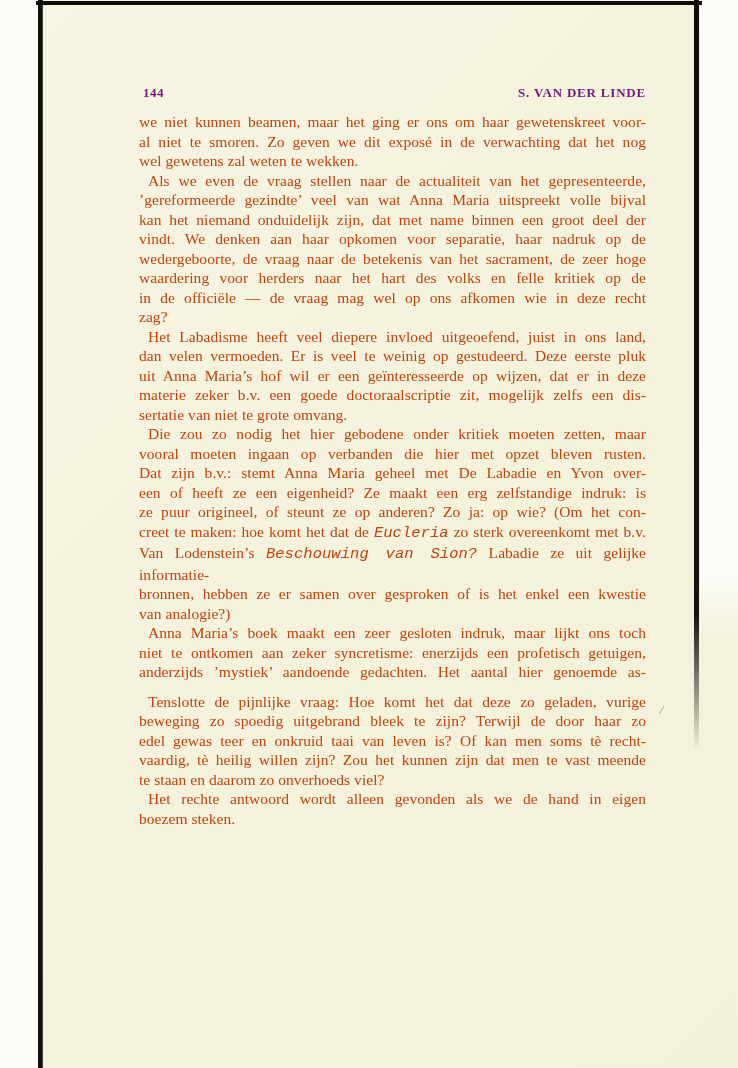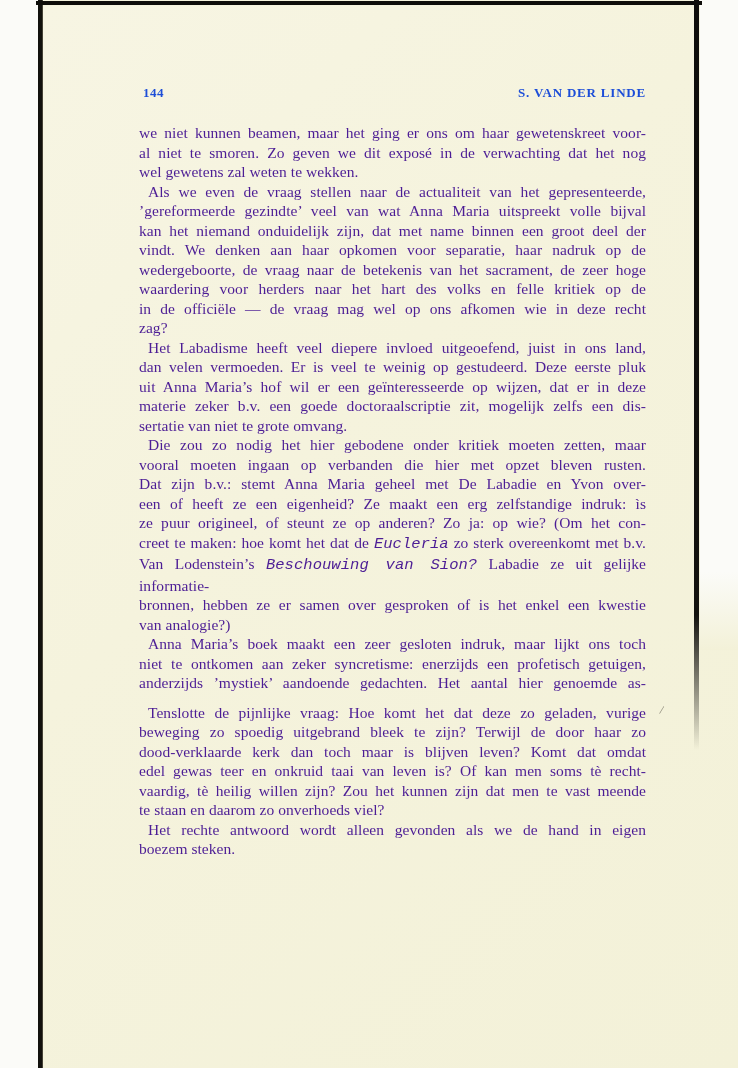--- a/index.html
+++ b/index.html
@@ -20,24 +20,24 @@
   
   .edge-left{position:absolute;left:38px;top:0;width:5px;height:1068px;
     background:linear-gradient(90deg,#0c0b09 0%,#1a1914 55%,#3a382e 80%,#8a английcc 100%);
     background:#12110d;box-shadow:inset -1px 0 0 #454236;}
   .edge-top{position:absolute;left:36px;top:1px;width:666px;height:4px;background:#0e0d0a;}
   .edge-right{position:absolute;left:694px;top:0;width:5px;height:750px;
     background:linear-gradient(#0e0d0a 0%,#14130f 82%,rgba(20,19,15,0) 100%);}
   
   .content{position:absolute;left:139px;top:86px;width:507px;}
   .header{display:flex;justify-content:space-between;align-items:flex-end;
-    font-weight:bold;font-size:13px;line-height:14px;color:#1d4ed8;}
+    font-weight:bold;font-size:13px;line-height:14px;color:#701a75;}
   .header .pageno{margin-left:4px;letter-spacing:0.5px;}
   .header .running{letter-spacing:0.8px;}
-  .body{margin-top:23px;color:#4c1d95;}
+  .body{margin-top:12px;color:#c2410c;}
   .line{
     font-size:15.5px;line-height:19.5px;
     text-align:justify;text-align-last:justify;
     letter-spacing:0.05px;
   }
   .line.last{text-align-last:left;}
   .para.indent .line:first-child{text-indent:9px;}
   .para.gap{margin-top:10px;}
   em{font-style:italic;font-family:Liberation Mono, monospace;}
   .artifact{position:absolute;left:660px;top:704px;font-size:12px;color:#8e8b7c;
@@ -95,21 +95,20 @@
           <div class="line last"><span>van analogie?)</span></div>
         </div>
         <div class="para indent">
           <div class="line"><span>Anna Maria’s boek maakt een zeer gesloten indruk, maar lijkt ons toch</span></div>
           <div class="line"><span>niet te ontkomen aan zeker syncretisme: enerzijds een profetisch getuigen,</span></div>
           <div class="line"><span>anderzijds ’mystiek’ aandoende gedachten. Het aantal hier genoemde as-</span></div>
         </div>
         <div class="para indent gap">
           <div class="line"><span>Tenslotte de pijnlijke vraag: Hoe komt het dat deze zo geladen, vurige</span></div>
           <div class="line"><span>beweging zo spoedig uitgebrand bleek te zijn? Terwijl de door haar zo</span></div>
-          <div class="line"><span>dood-verklaarde kerk dan toch maar is blijven leven? Komt dat omdat</span></div>
           <div class="line"><span>edel gewas teer en onkruid taai van leven is? Of kan men soms tè recht-</span></div>
           <div class="line"><span>vaardig, tè heilig willen zijn? Zou het kunnen zijn dat men te vast meende</span></div>
           <div class="line last"><span>te staan en daarom zo onverhoeds viel?</span></div>
         </div>
         <div class="para indent">
           <div class="line"><span>Het rechte antwoord wordt alleen gevonden als we de hand in eigen</span></div>
           <div class="line last"><span>boezem steken.</span></div>
         </div>
       </div>
   </div>

